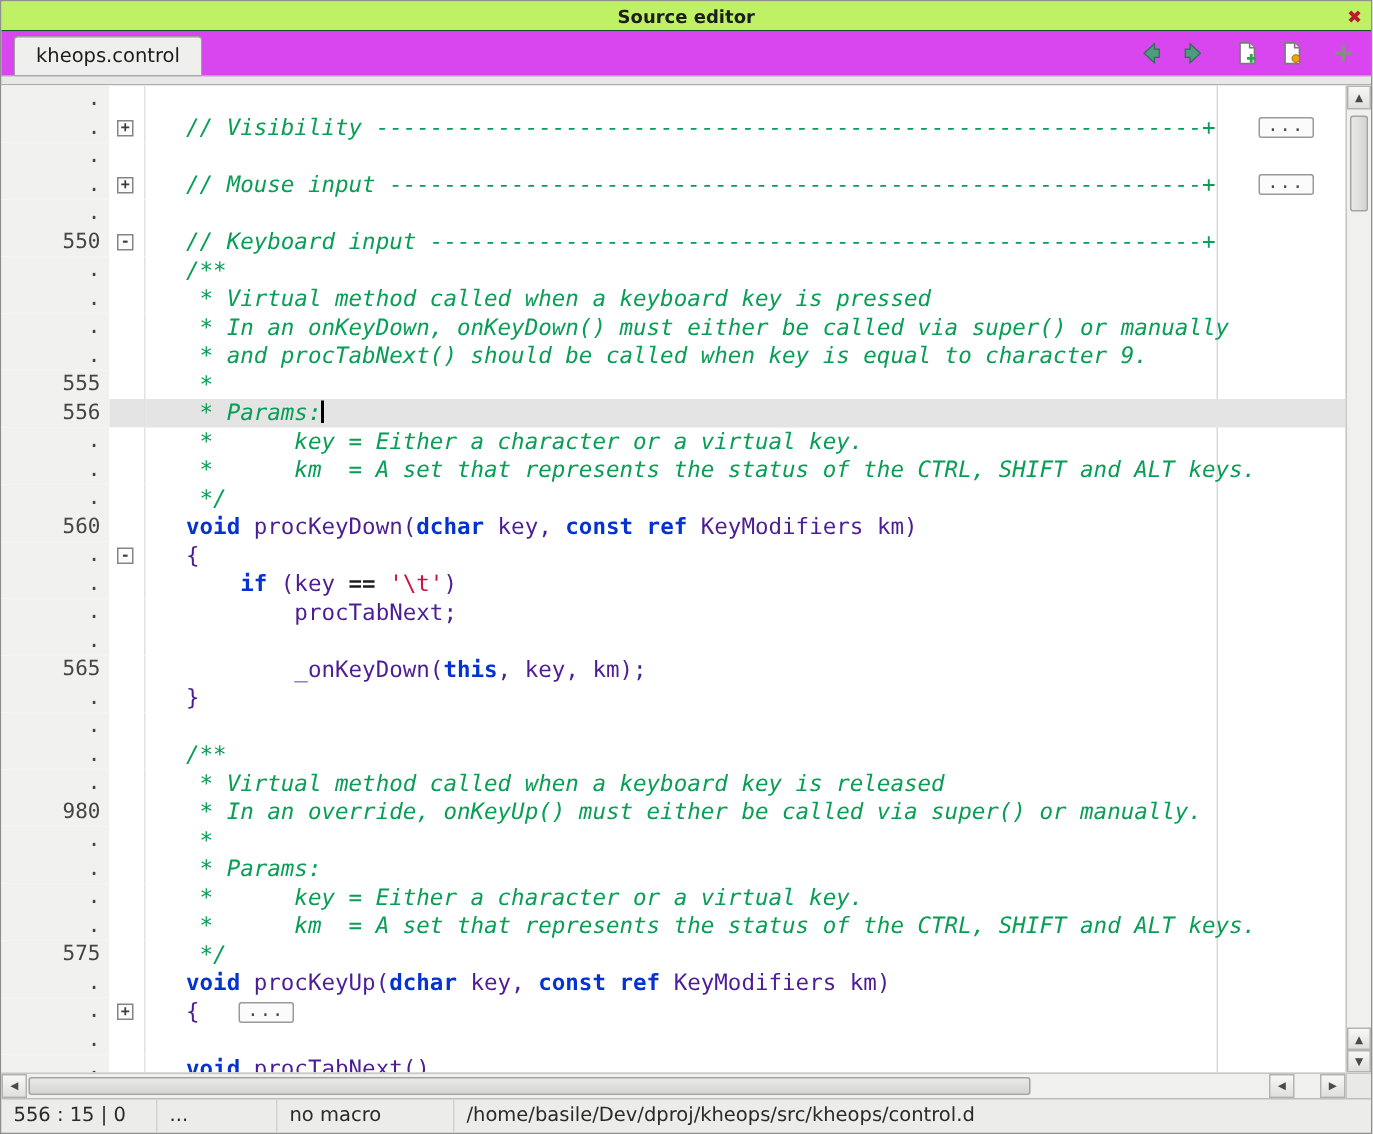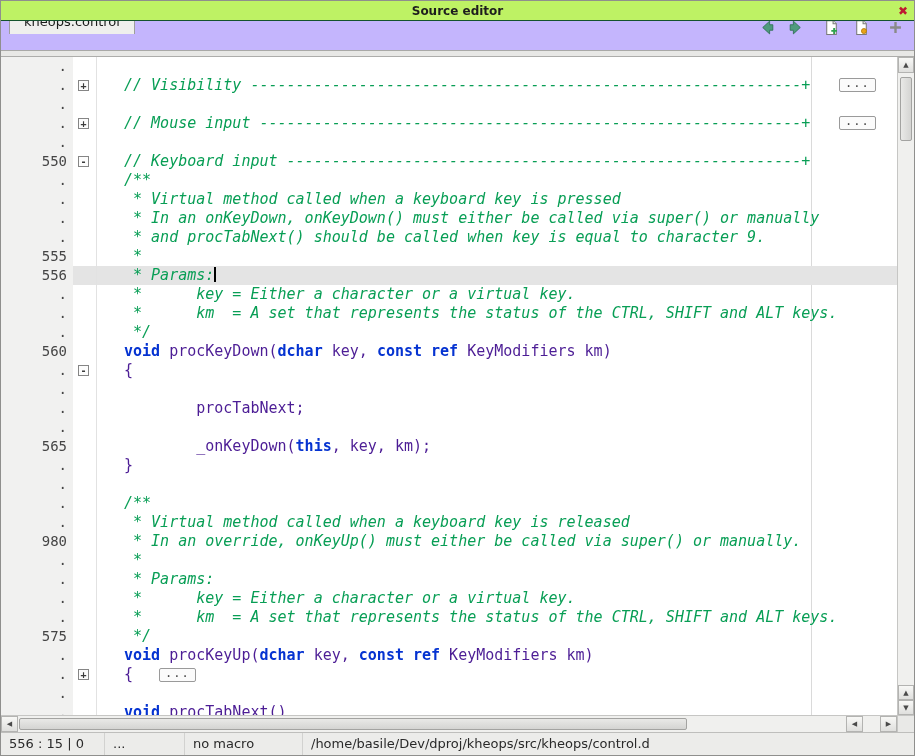--- a/index.html
+++ b/index.html
@@ -7,21 +7,21 @@
   body { font-family:"DejaVu Sans", sans-serif; background:#E8E8E6; }
 
   .window { width:915px; height:756px; border:1px solid #8F8F8D; display:flex; flex-direction:column; background:#E8E8E6; }
 
   
   .titlebar { height:20px; flex:none; position:relative; background:#bef264; border-bottom:1px solid #14532d; }
   .title { position:absolute; left:0; right:0; top:0; text-align:center; font-size:12px; font-weight:bold; color:#1d1d1d; line-height:20px; }
   .close { position:absolute; right:6px; top:0; line-height:20px; font-size:12px; font-weight:bold; color:#BE1931; cursor:default; }
 
   
-  .tabbar { height:30px; flex:none; background:#c4b5fd; border-bottom:1px solid #A9A9A7; display:flex; align-items:center; padding:0 8px 16px 8px;text-align:right; }
+  .tabbar { height:30px; flex:none; background:#d946ef; border-bottom:1px solid #A9A9A7; display:flex; align-items:center; padding:0 8px 0 8px;text-align:right; }
   .tab { align-self:flex-end; height:26px; background:#EFEFED; border:1px solid #9E9E9C; border-bottom:none; border-radius:3px 3px 0 0; padding:0 14px; font-size:13px; color:#1b1b1b; line-height:25px; }
   .tab-spacer { flex:1; }
   .tb-btn { width:22px; height:22px; display:flex; align-items:center; justify-content:center; flex:none; }
   .tb-btn svg { display:block; }
   .mr6{margin-right:6px;} .mr14{margin-right:14px;} .mr8{margin-right:8px;} .mr12{margin-right:12px;}
 
   .spacer-strip { height:6px; flex:none; background:#E8E8E6; border-bottom:1px solid #ADADAB; }
 
   
   .editor-wrap { flex:1; display:flex; overflow:hidden; background:#fff; }
@@ -137,21 +137,21 @@
           <div class="row"><div class="gcell">.</div><div class="fcell"></div><div class="ccell"><span class="tk-cm"> * Virtual method called when a keyboard key is pressed</span></div></div>
           <div class="row"><div class="gcell">.</div><div class="fcell"></div><div class="ccell"><span class="tk-cm"> * In an onKeyDown, onKeyDown() must either be called via super() or manually</span></div></div>
           <div class="row"><div class="gcell">.</div><div class="fcell"></div><div class="ccell"><span class="tk-cm"> * and procTabNext() should be called when key is equal to character 9.</span></div></div>
           <div class="row"><div class="gcell">555</div><div class="fcell"></div><div class="ccell"><span class="tk-cm"> *</span></div></div>
           <div class="row current"><div class="gcell">556</div><div class="fcell"></div><div class="ccell"><span class="tk-cm"> * Params:</span><span class="caret"></span></div></div>
           <div class="row"><div class="gcell">.</div><div class="fcell"></div><div class="ccell"><span class="tk-cm"> *      key = Either a character or a virtual key.</span></div></div>
           <div class="row"><div class="gcell">.</div><div class="fcell"></div><div class="ccell"><span class="tk-cm"> *      km  = A set that represents the status of the CTRL, SHIFT and ALT keys.</span></div></div>
           <div class="row"><div class="gcell">.</div><div class="fcell"></div><div class="ccell"><span class="tk-cm"> */</span></div></div>
           <div class="row"><div class="gcell">560</div><div class="fcell"></div><div class="ccell"><span class="tk-kw">void</span><span class="tk-pl"> procKeyDown(</span><span class="tk-kw">dchar</span><span class="tk-pl"> key, </span><span class="tk-kw">const</span><span class="tk-pl"> </span><span class="tk-kw">ref</span><span class="tk-pl"> KeyModifiers km)</span></div></div>
           <div class="row"><div class="gcell">.</div><div class="fcell"><span class="fold-box">-</span></div><div class="ccell"><span class="tk-pl">{</span></div></div>
-          <div class="row"><div class="gcell">.</div><div class="fcell"></div></div>
+          <div class="row"><div class="gcell">.</div><div class="fcell"></div><div class="ccell"><span class="tk-pl">    </span><span class="tk-kw">if</span><span class="tk-pl"> (key </span><span class="tk-op">==</span><span class="tk-pl"> </span><span class="tk-str">'\t'</span><span class="tk-pl">)</span></div></div>
           <div class="row"><div class="gcell">.</div><div class="fcell"></div><div class="ccell"><span class="tk-pl">        procTabNext;</span></div></div>
           <div class="row"><div class="gcell">.</div><div class="fcell"></div></div>
           <div class="row"><div class="gcell">565</div><div class="fcell"></div><div class="ccell"><span class="tk-pl">        _onKeyDown(</span><span class="tk-kw">this</span><span class="tk-pl">, key, km);</span></div></div>
           <div class="row"><div class="gcell">.</div><div class="fcell"></div><div class="ccell"><span class="tk-pl">}</span></div></div>
           <div class="row"><div class="gcell">.</div><div class="fcell"></div><div class="ccell"></div></div>
           <div class="row"><div class="gcell">.</div><div class="fcell"></div><div class="ccell"><span class="tk-cm">/**</span></div></div>
           <div class="row"><div class="gcell">.</div><div class="fcell"></div><div class="ccell"><span class="tk-cm"> * Virtual method called when a keyboard key is released</span></div></div>
           <div class="row"><div class="gcell">980</div><div class="fcell"></div><div class="ccell"><span class="tk-cm"> * In an override, onKeyUp() must either be called via super() or manually.</span></div></div>
           <div class="row"><div class="gcell">.</div><div class="fcell"></div><div class="ccell"><span class="tk-cm"> *</span></div></div>
           <div class="row"><div class="gcell">.</div><div class="fcell"></div><div class="ccell"><span class="tk-cm"> * Params:</span></div></div>

